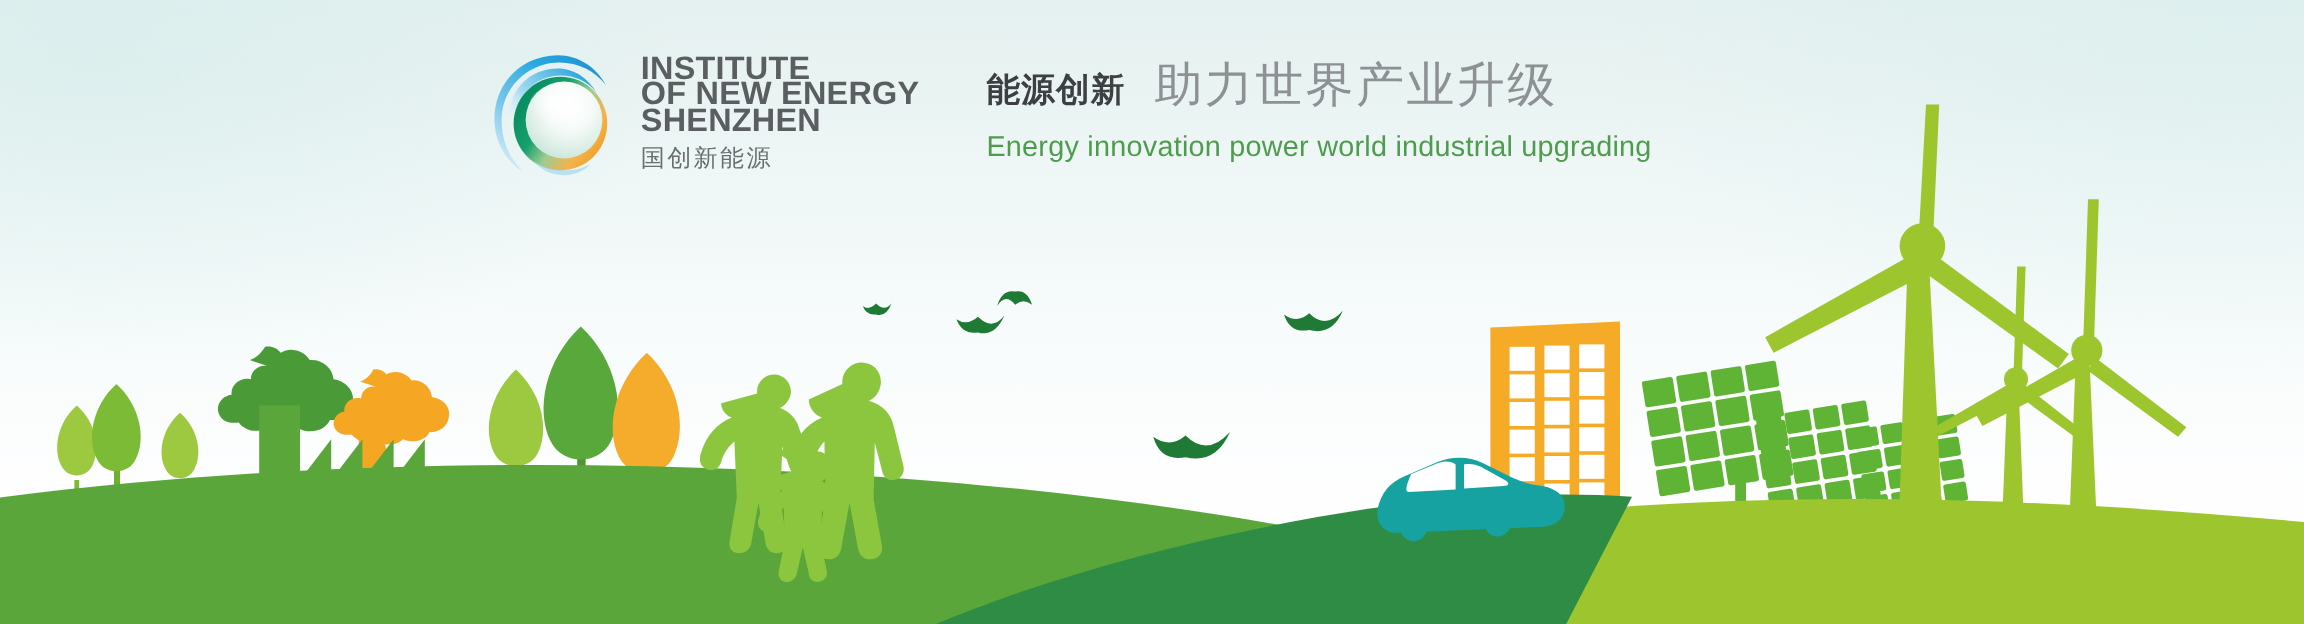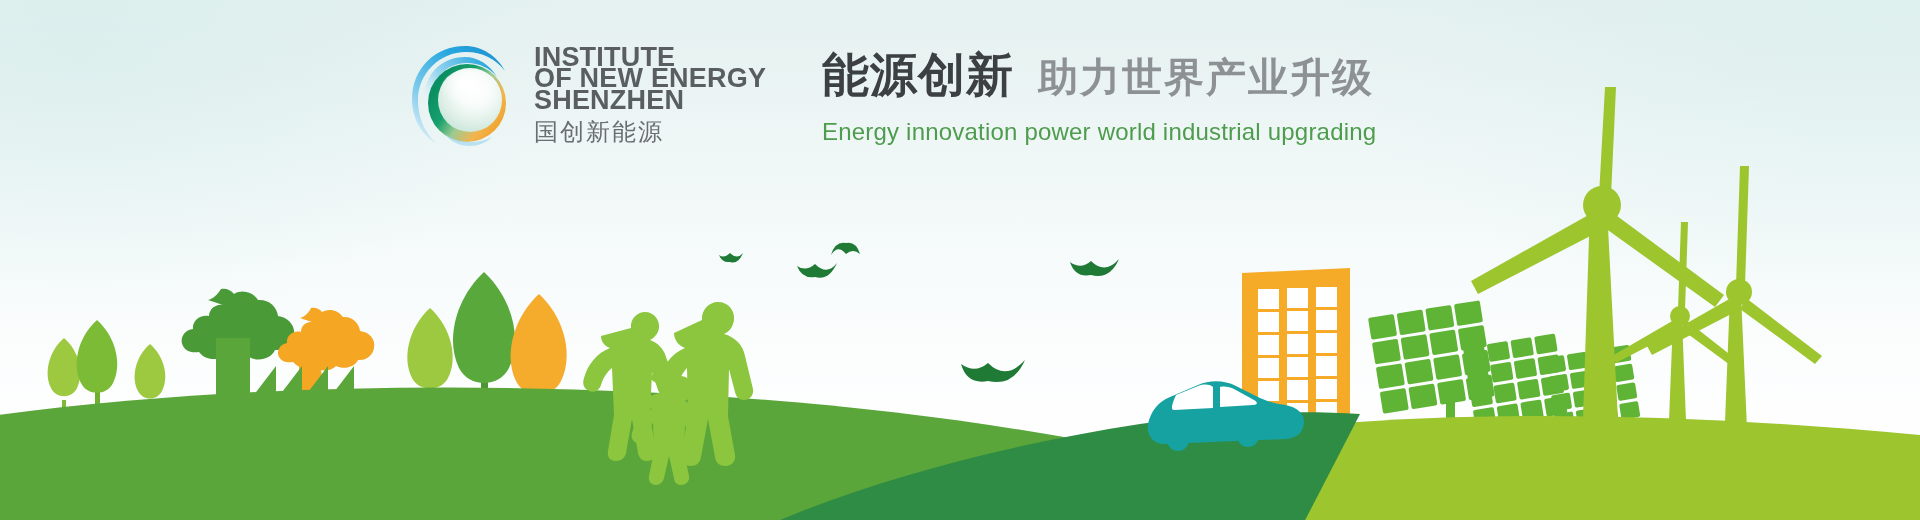--- a/index.html
+++ b/index.html
@@ -51,48 +51,48 @@
   .brand-en {
     font-size:27px;
     line-height:21.5px;
     letter-spacing:0.2px;
     font-weight:700;
     color:#5a5e60;
     white-space:nowrap;
   }
   .brand-cn {
     margin-top:8px;
-    font-size:24px;
+    font-size:20px;
     line-height:26px;
     letter-spacing:2px;
     font-weight:400;
     color:#6a6e70;
     white-space:nowrap;
   }
 
   .headline-block {
     position:absolute;
     left:822px; top:48px;
     z-index:6;
   }
   .headline {
     display:flex; align-items:baseline;
     white-space:nowrap;
     line-height:1.16;
   }
   .headline-strong {
-    font-size:47px;
+    font-size:28px;
     font-weight:700;
     letter-spacing:1px;
     color:#3c4042;
   }
   .headline-light {
     margin-left:24px;
     font-size:40px;
-    font-weight:700;
+    font-weight:400;
     letter-spacing:2px;
     color:#8d9194;
   }
   .subhead {
     margin-top:15px;
     font-size:24px;
     font-weight:400;
     letter-spacing:0.2px;
     color:#4e9c4d;
     white-space:nowrap;

